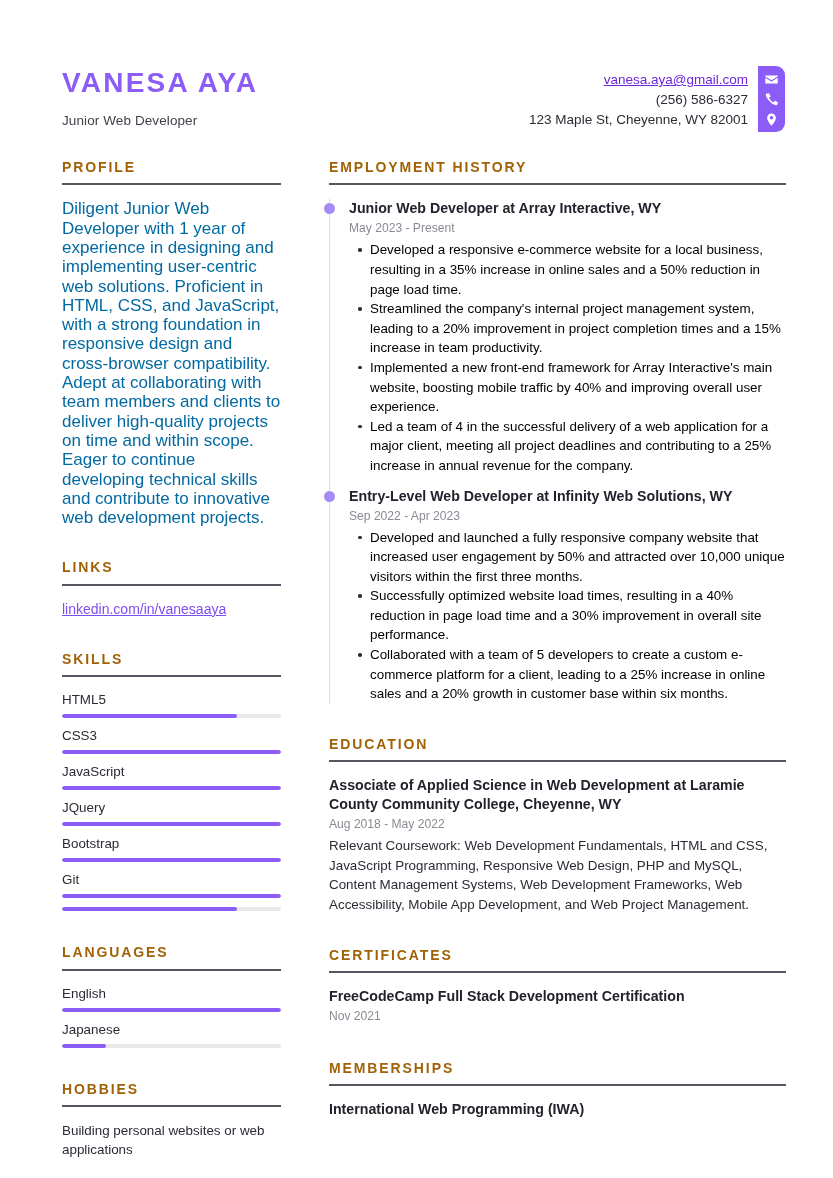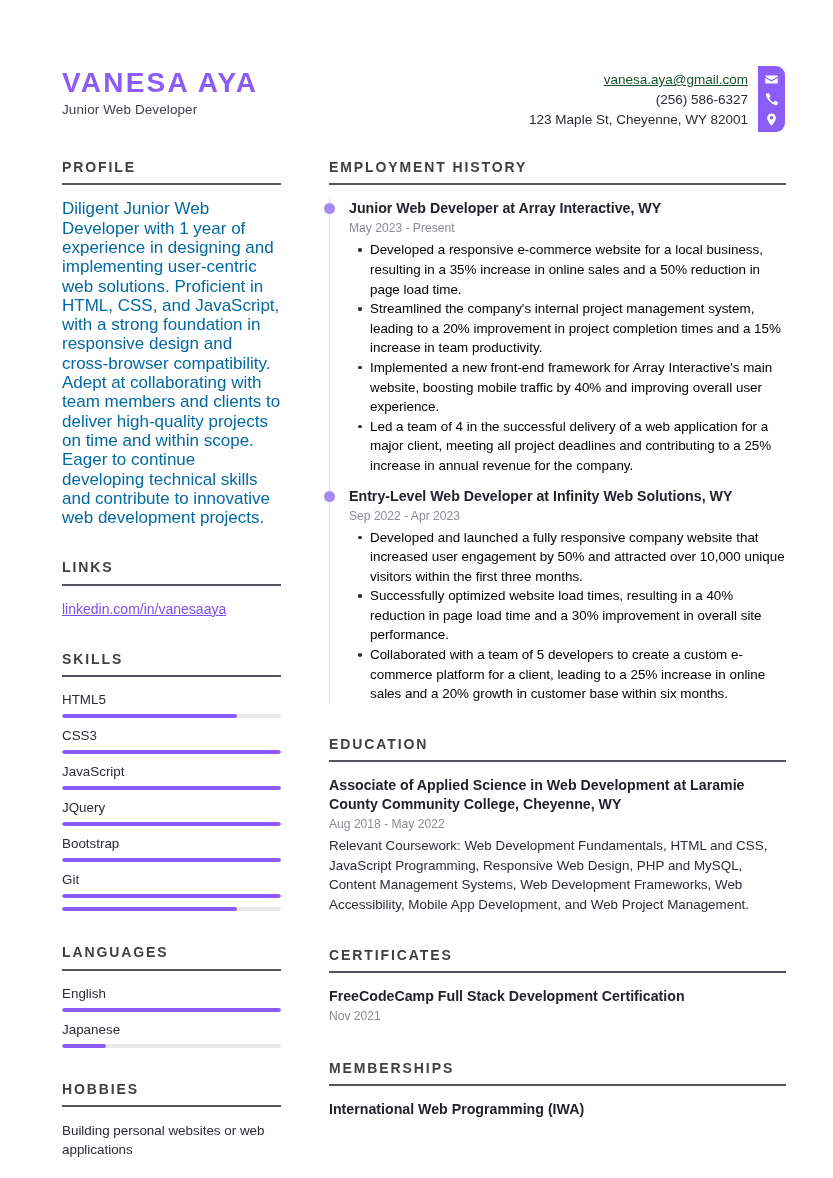--- a/index.html
+++ b/index.html
@@ -36,41 +36,41 @@
   }
   .full-name {
     font-size: 28px;
     font-weight: bold;
     letter-spacing: 2.2px;
     color: #8b5cf6;
     line-height: 1.05;
     white-space: nowrap;
   }
   .job-title {
-    margin-top: 5px;
+    margin-top: 16px;
     font-size: 13.5px;
     color: #3f3f4a;
     letter-spacing: 0.1px;
     white-space: nowrap;
   }
   .contact-block {
     position: absolute;
     right: 85px;
     top: 54px;
     text-align: right;
   }
   .contact-line {
     font-size: 13.5px;
     color: #2b2b35;
     line-height: 20px;
     white-space: nowrap;
   }
   .contact-line.email a,
   .contact-line.email {
-    color: #14532d;
+    color: #6d28d9;
     text-decoration: underline;
   }
   .icon-rail {
     position: absolute;
     left: 758px;
     top: 50px;
     width: 27px;
     height: 66px;
     background: #8b5cf6;
     border-top-right-radius: 9px;
@@ -102,21 +102,21 @@
     top: 160px;
     width: 457px;
   }
 
   
   .sec { margin-bottom: 0; }
   .sec-head {
     font-size: 14px;
     font-weight: bold;
     letter-spacing: 1.9px;
-    color: #404040;
+    color: #a16207;
     text-transform: uppercase;
     line-height: 1.1;
   }
   .sec-rule {
     height: 2px;
     background: #55555f;
     margin-top: 8px;
     margin-bottom: 14px;
   }
 

